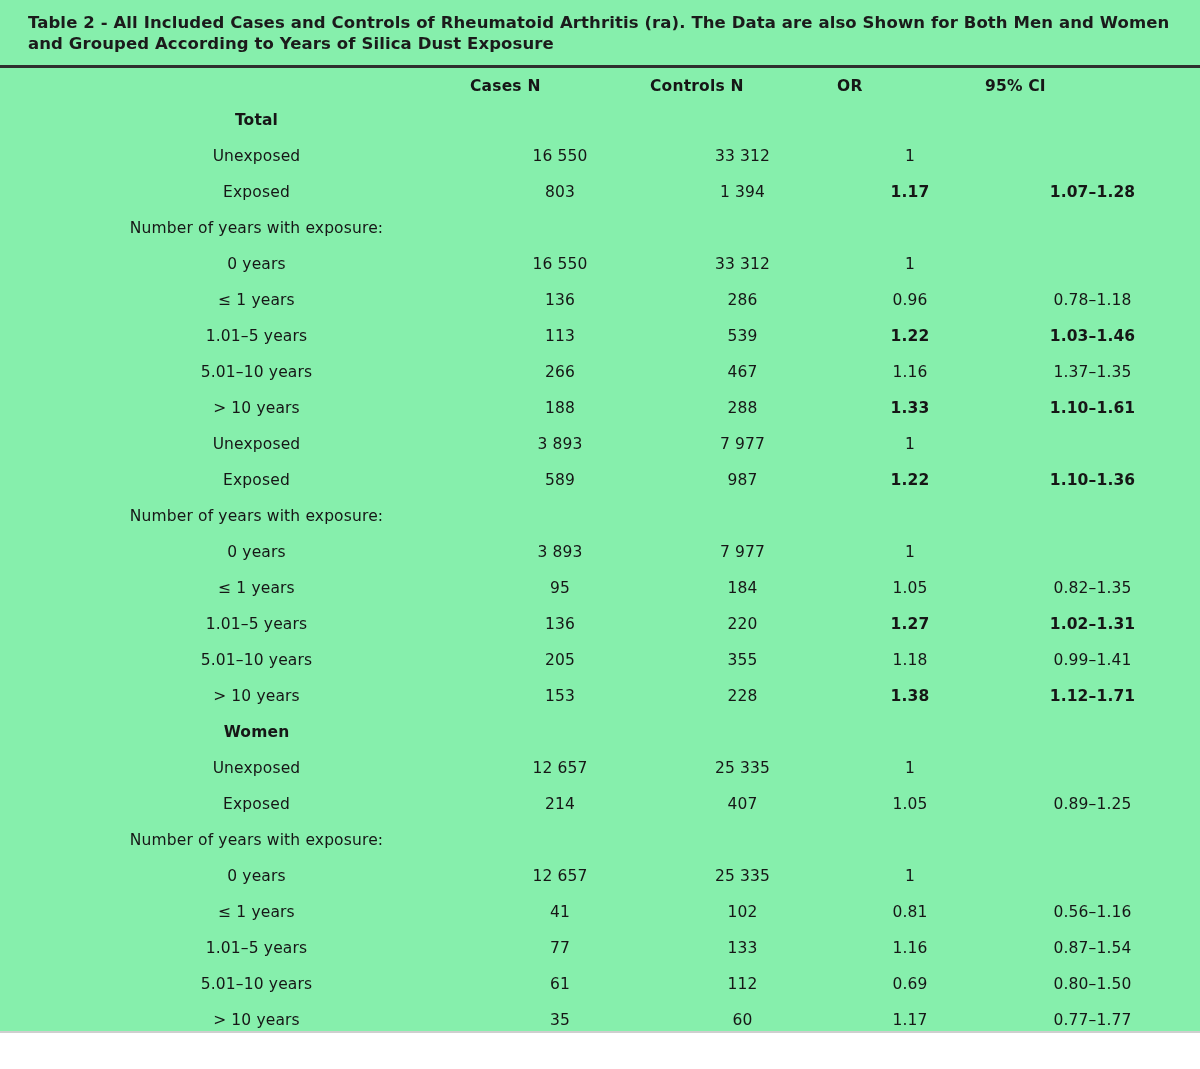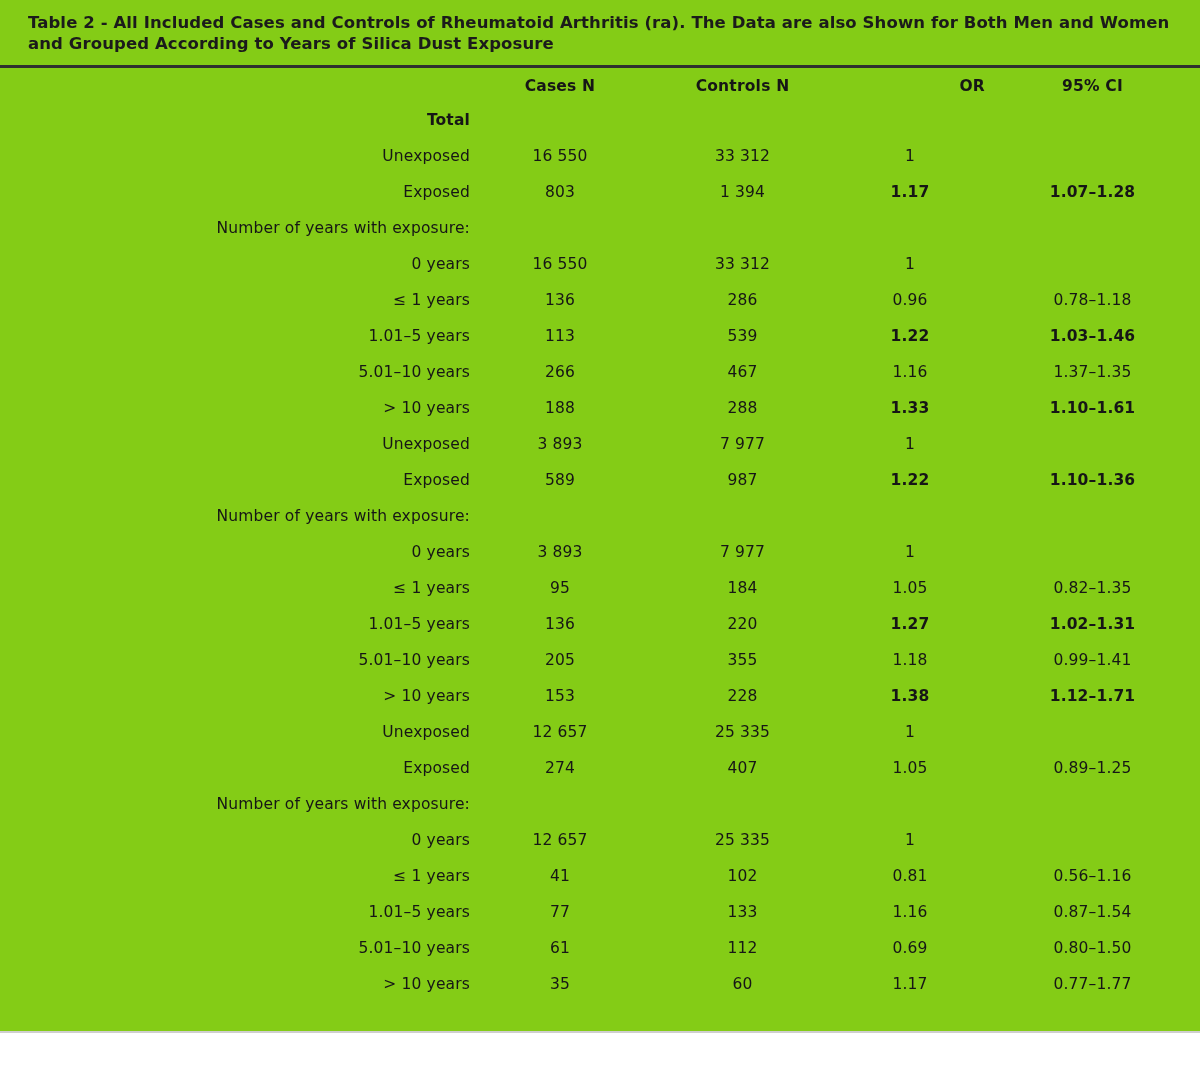--- a/index.html
+++ b/index.html
@@ -12,21 +12,21 @@
     height: 1069px;
     font-family: "DejaVu Sans", sans-serif;
     color: #161616;
     overflow: hidden;
   }
   .page {
     position: relative;
     width: 1200px;
     height: 1069px;
     box-sizing: border-box;
-    background: #84cc16;
+    background: #86efac;
   }
   .caption {
     padding: 12px 22px 10px 28px;
     font-size: 16.5px;
     line-height: 1.30;
     font-weight: 600;
     color: #1b1b1b;
     letter-spacing: 0.1px;
   }
   .rule {
@@ -42,38 +42,38 @@
   }
   table.data col.c-label { width: 470px; }
   table.data col.c-cases { width: 180px; }
   table.data col.c-controls { width: 185px; }
   table.data col.c-or { width: 150px; }
   table.data col.c-ci { width: 215px; }
 
   thead th {
     font-size: 15.5px;
     font-weight: 700;
-    text-align: center;
+    text-align: left;
     padding: 9px 0 7px 0;
     color: #161616;
     letter-spacing: 0.2px;
   }
   thead th.label-head { text-align: left; padding-left: 28px; }
-  thead th.head-or { text-align: right; padding-left: 2px; }
+  thead th.head-or { text-align: left; padding-left: 2px; }
 
   tbody td {
     padding: 9px 0 9px 0;
     text-align: center;
     vertical-align: middle;
     color: #161616;
     font-size: 15.5px;
     letter-spacing: 0.15px;
   }
   tbody td.label {
-    text-align: right;
+    text-align: center;
     padding-left: 43px;
   }
   tbody tr.group td.label {
     font-weight: 700;
   }
   td.bold { font-weight: 700; }
   .footer-band {
     position: absolute;
     left: 0;
     right: 0;
@@ -222,30 +222,37 @@
           <td>1.18</td>
           <td>0.99–1.41</td>
         </tr>
         <tr>
           <td class="label">&gt; 10 years</td>
           <td>153</td>
           <td>228</td>
           <td class="bold">1.38</td>
           <td class="bold">1.12–1.71</td>
         </tr>
+        <tr class="group">
+          <td class="label">Women</td>
+          <td></td>
+          <td></td>
+          <td></td>
+          <td></td>
+        </tr>
         <tr>
           <td class="label">Unexposed</td>
           <td>12 657</td>
           <td>25 335</td>
           <td>1</td>
           <td></td>
         </tr>
         <tr>
           <td class="label">Exposed</td>
-          <td>274</td>
+          <td>214</td>
           <td>407</td>
           <td>1.05</td>
           <td>0.89–1.25</td>
         </tr>
         <tr>
           <td class="label">Number of years with exposure:</td>
           <td></td>
           <td></td>
           <td></td>
           <td></td>

